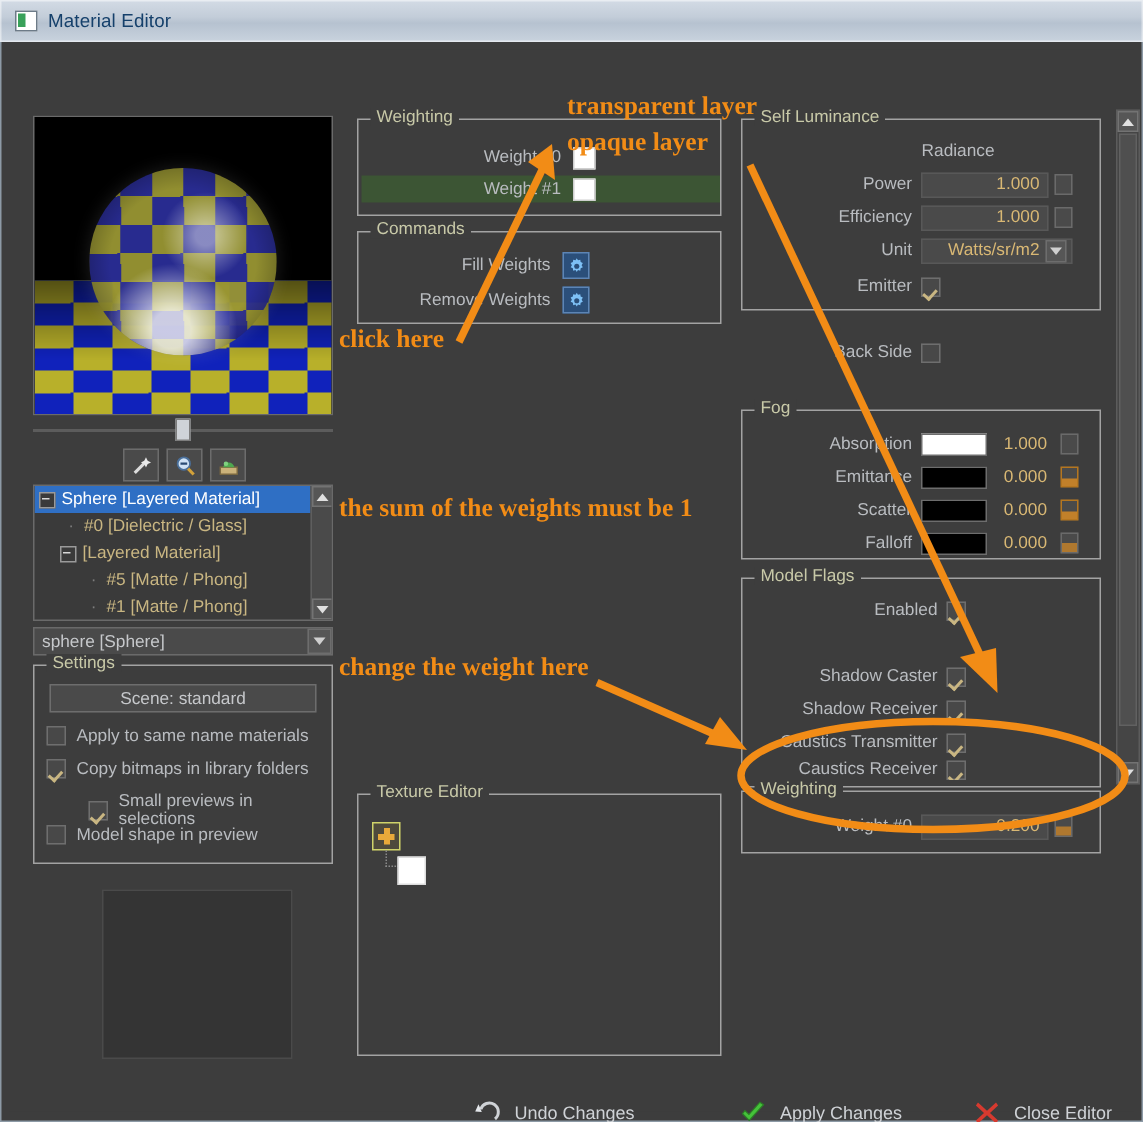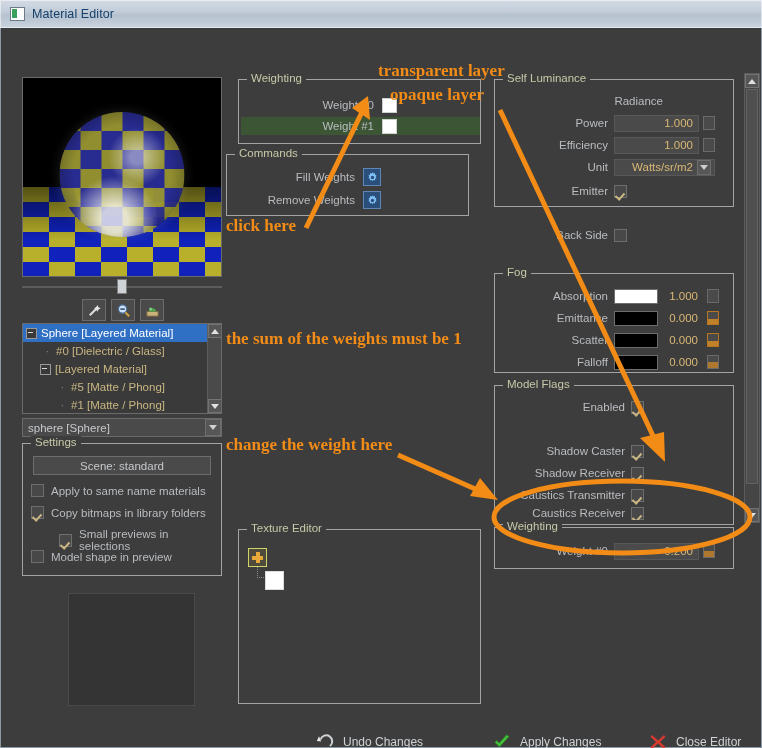--- a/index.html
+++ b/index.html
@@ -314,21 +314,21 @@
           <span class="lbl" style="width:135px;">Weight #0</span>
           <span class="cbx white" style="margin-left:8px;width:15px;height:15px;"></span>
         </div>
 
         <div class="row" style="left:2px;top:37px;width:239px;background:#3c5534;">
           <span class="lbl" style="width:133px;">Weight #1</span>
           <span class="cbx white" style="margin-left:8px;width:15px;height:15px;"></span>
         </div>
       </div>
 
-      <div class="group" style="left:220px;top:121px;width:243px;height:62px;">
+      <div class="group" style="left:232px;top:121px;width:243px;height:62px;">
         <div class="legend">Commands</div>
 
         <div class="row" style="left:0;top:13px;width:100%;">
           <span class="lbl" style="width:128px;">Fill Weights</span>
           <span style="margin-left:8px;width:18px;height:18px;background:#2b4f7a;border:1px solid #5d85b5;box-sizing:border-box;display:flex;align-items:center;justify-content:center;">
             <svg width="13" height="13" viewBox="0 0 16 16">
               <path d="M8 1.5l1 1.6 1.9-.5.3 2 1.8.8-1 1.7 1 1.7-1.8.8-.3 2-1.9-.5-1 1.6-1-1.6-1.9.5-.3-2-1.8-.8 1-1.7-1-1.7 1.8-.8.3-2 1.9.5z" fill="#7ec0f5"></path>
               <circle cx="8" cy="8" r="2.1" fill="#2b4f7a"></circle>
             </svg>
           </span>
@@ -504,18 +504,18 @@
     <line x1="500" y1="110" x2="655" y2="440" stroke="#f28c16" stroke-width="5"></line>
     <polygon points="665,462 640,438 664,432" fill="#f28c16"></polygon>
 
     <line x1="398" y1="455" x2="482" y2="492" stroke="#f28c16" stroke-width="5"></line>
     <polygon points="498,500 470,496 480,478" fill="#f28c16"></polygon>
 
     <ellipse cx="622" cy="517" rx="128" ry="36" fill="none" stroke="#f28c16" stroke-width="5"></ellipse>
   </svg>
 
   <div class="anno" style="left:378px;top:61px;font-size:17px;">transparent layer</div>
-  <div class="anno" style="left:378px;top:85px;font-size:17px;margin-left:12px;">opaque layer</div>
+  <div class="anno" style="left:378px;top:85px;font-size:17px;">opaque layer</div>
   <div class="anno" style="left:226px;top:216px;font-size:17px;">click here</div>
   <div class="anno" style="left:226px;top:329px;font-size:17px;">the sum of the weights must be 1</div>
   <div class="anno" style="left:226px;top:435px;font-size:17px;text-align:center;">change the weight here</div>
 
 </div>
 
 </body></html>

